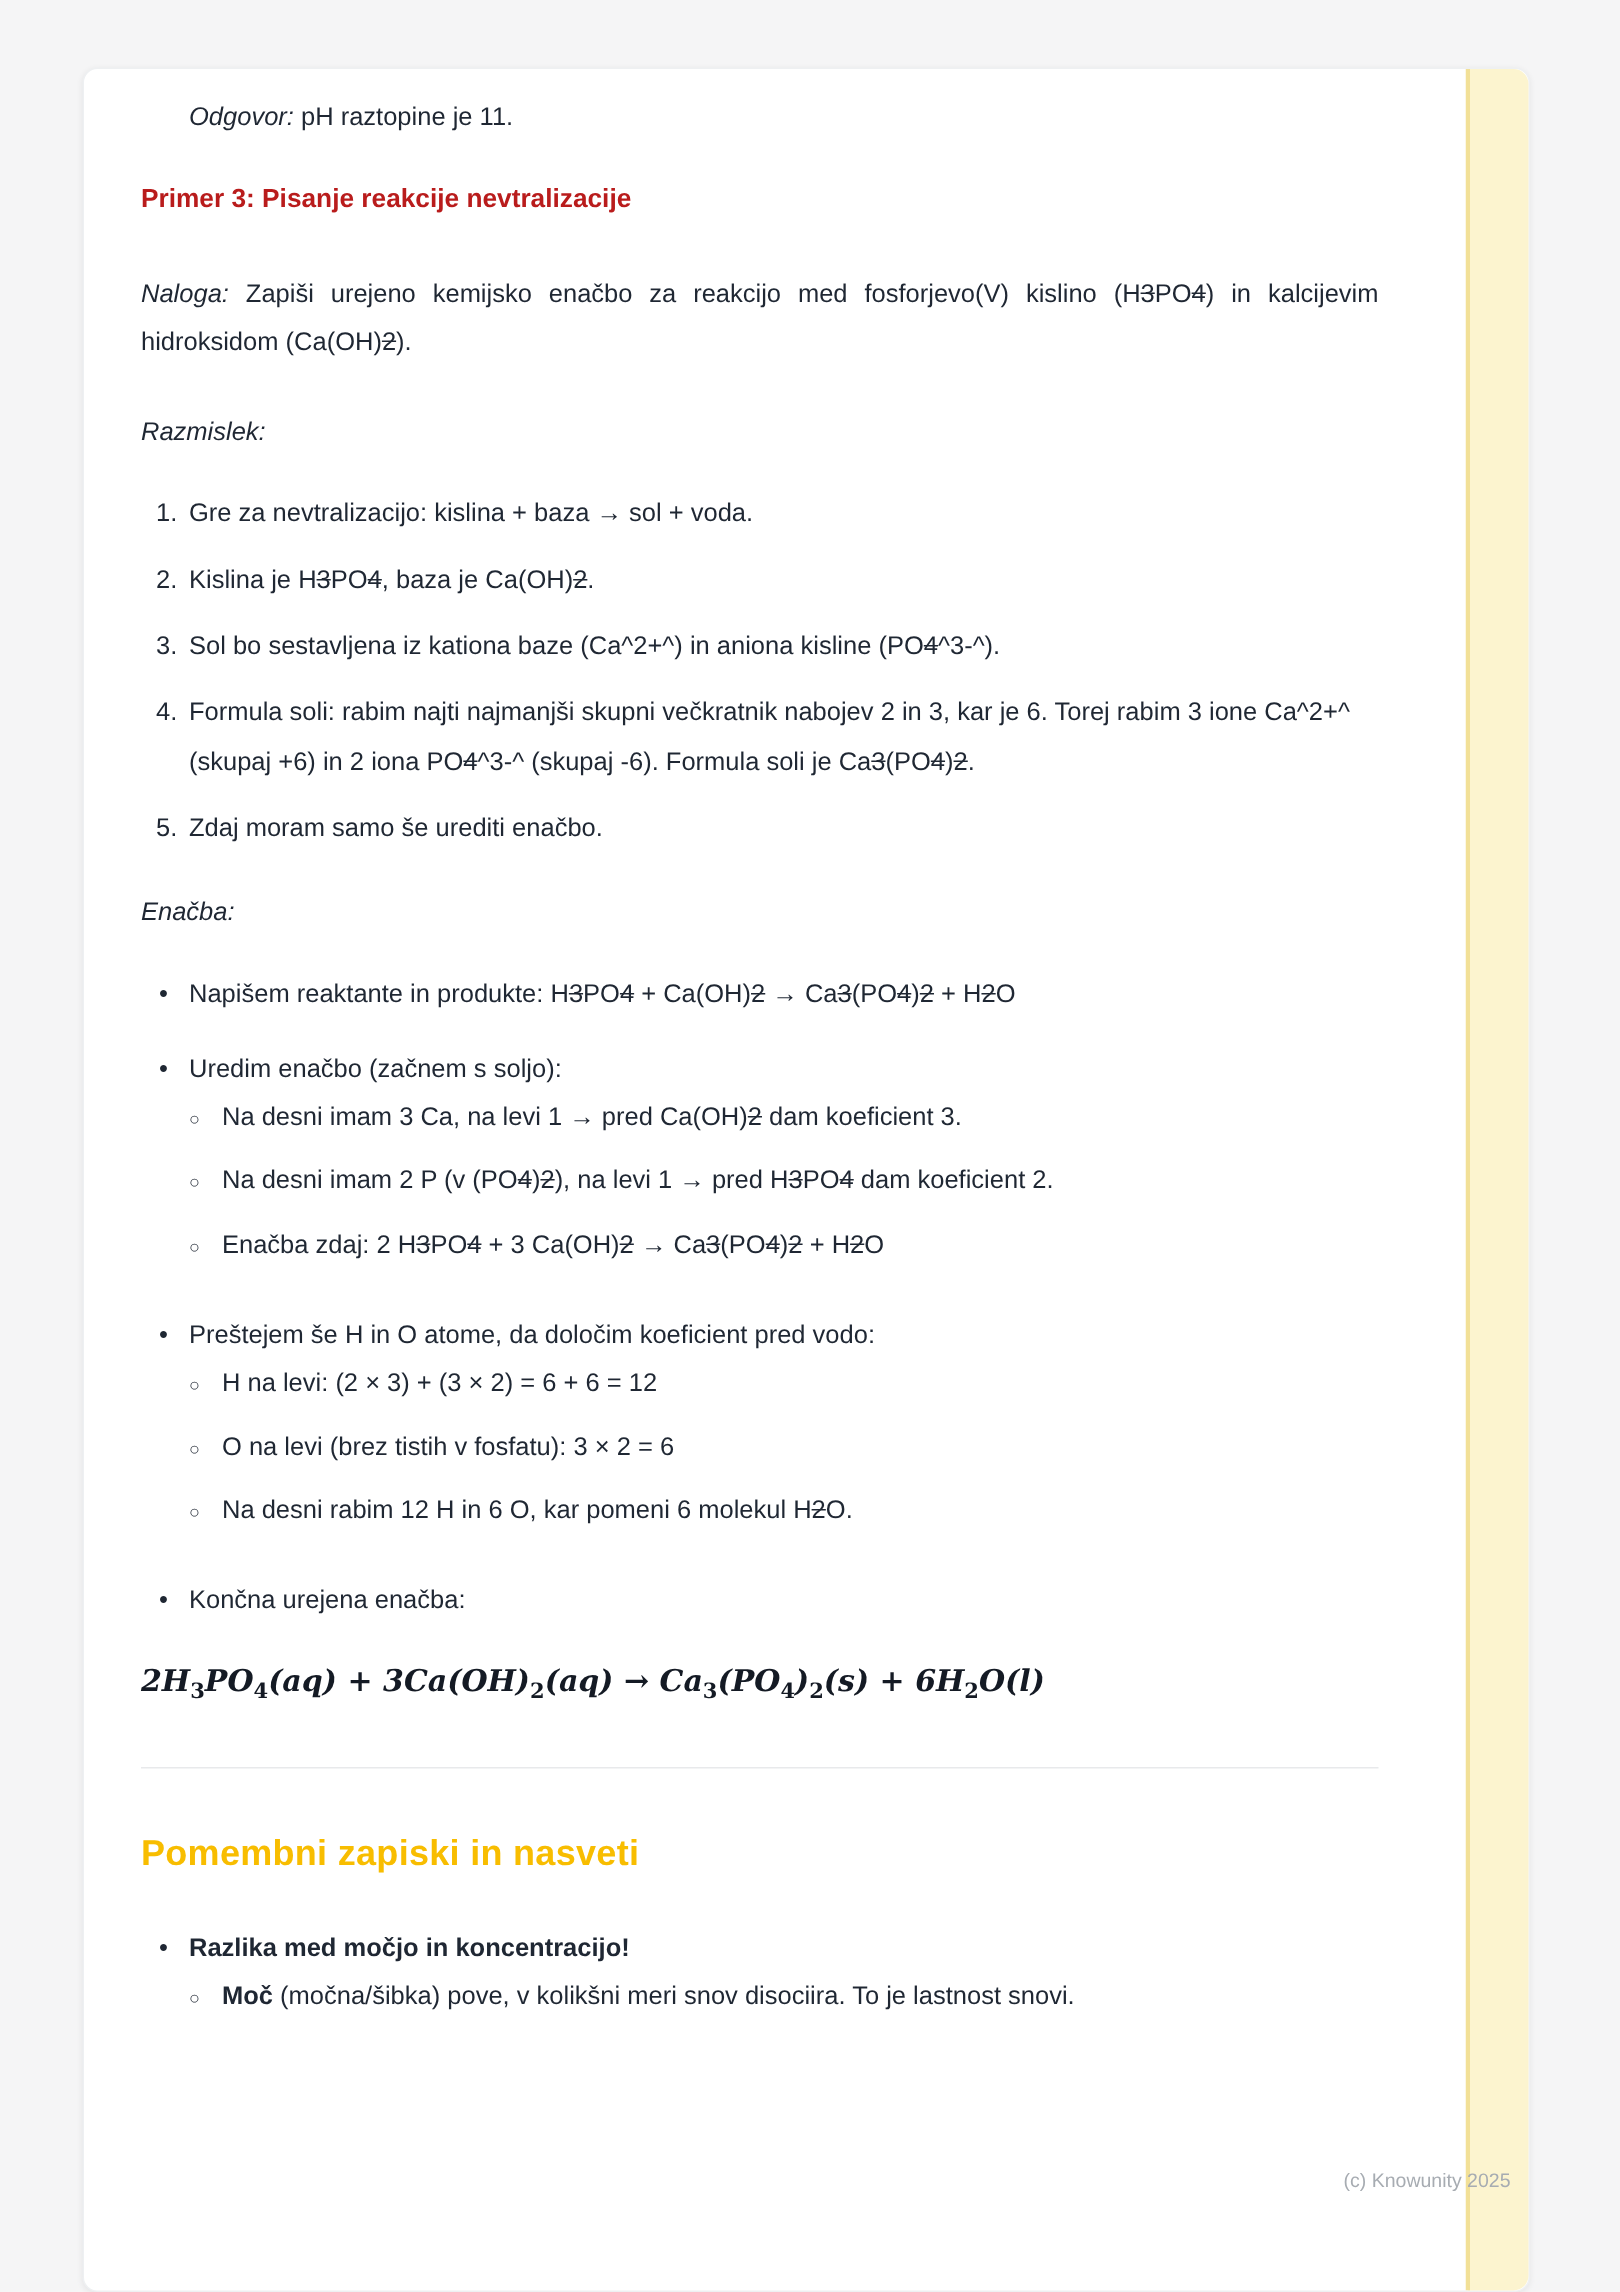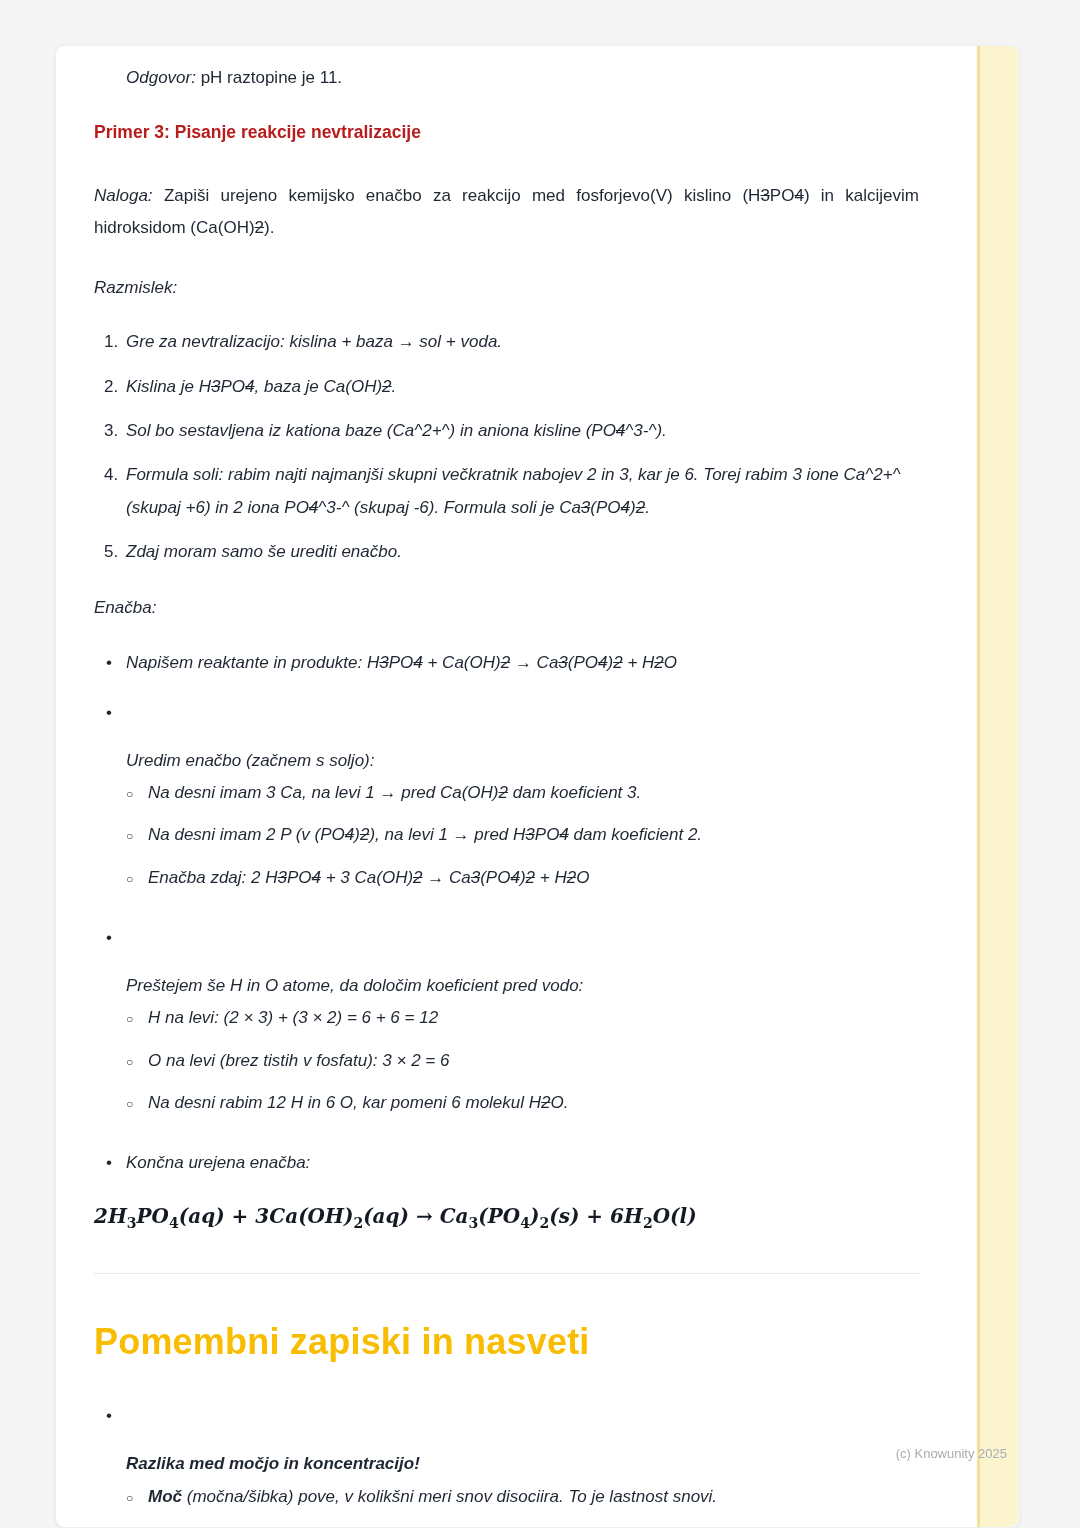--- a/index.html
+++ b/index.html
@@ -41,39 +41,39 @@
   .label { font-style: italic; margin-bottom: 22px; }
   h4.primer { font-size: 17.5px; font-weight: 700; margin: 0 0 30px 0; color: #b91c1c; }
   ol.num-list, ul.bullet-list, ul.sublist { list-style: none; margin: 0; padding: 0; }
   ol.num-list { margin-bottom: 24px; }
   .li { display: flex; align-items: flex-start; margin-bottom: 12px; }
   ul.bullet-list > .li { margin-bottom: 18px; }
   .marker { flex: 0 0 auto; line-height: 32px; }
   .num { width: 22px; margin-left: 10px; }
   .dot { width: 20px; margin-left: 12px; font-size: 17px; }
   .circle { width: 22px; font-size: 12px; transform: translateY(1px); }
-  .li-body { flex: 1; min-width: 0; margin-top: 48px; }
-  .li-text { flex: 1; min-width: 0; font-style: italic; }
+  .li-body { flex: 1; min-width: 0; }
+  .li-text { flex: 1; min-width: 0; }
   .sublist { margin: 10px 0 4px 10px; }
   .sublist .li { margin-bottom: 10px; }
   .st-i { font-style: italic; }
   .st-b { font-weight: 700; }
   .st-x { text-decoration: line-through; }
   .equation {
     text-align: left;
     font-family: "DejaVu Serif", "Liberation Serif", serif;
     font-style: italic;
     font-size: 20px;
     margin: 14px 0 36px 0;
     color: #141a24;
     font-weight: bold;
   }
   .equation sub { font-size: 70%; font-style: normal; }
   hr.divider { border: none; border-top: 1px solid #e8e9eb; margin: 0; }
-  h2.notes { font-size: 36px; font-weight: 700; color: #f8bd00; margin: 34px 0 24px 0; letter-spacing: 0.2px; }
+  h2.notes { font-size: 24px; font-weight: 700; color: #f8bd00; margin: 34px 0 24px 0; letter-spacing: 0.2px; }
   .footer {
     position: absolute;
     top: 1400px; right: 12px;
     font-size: 13px;
     color: #a7acb2;
     z-index: 3;
     margin-left: 28px;
   }
 </style>
 </head>

